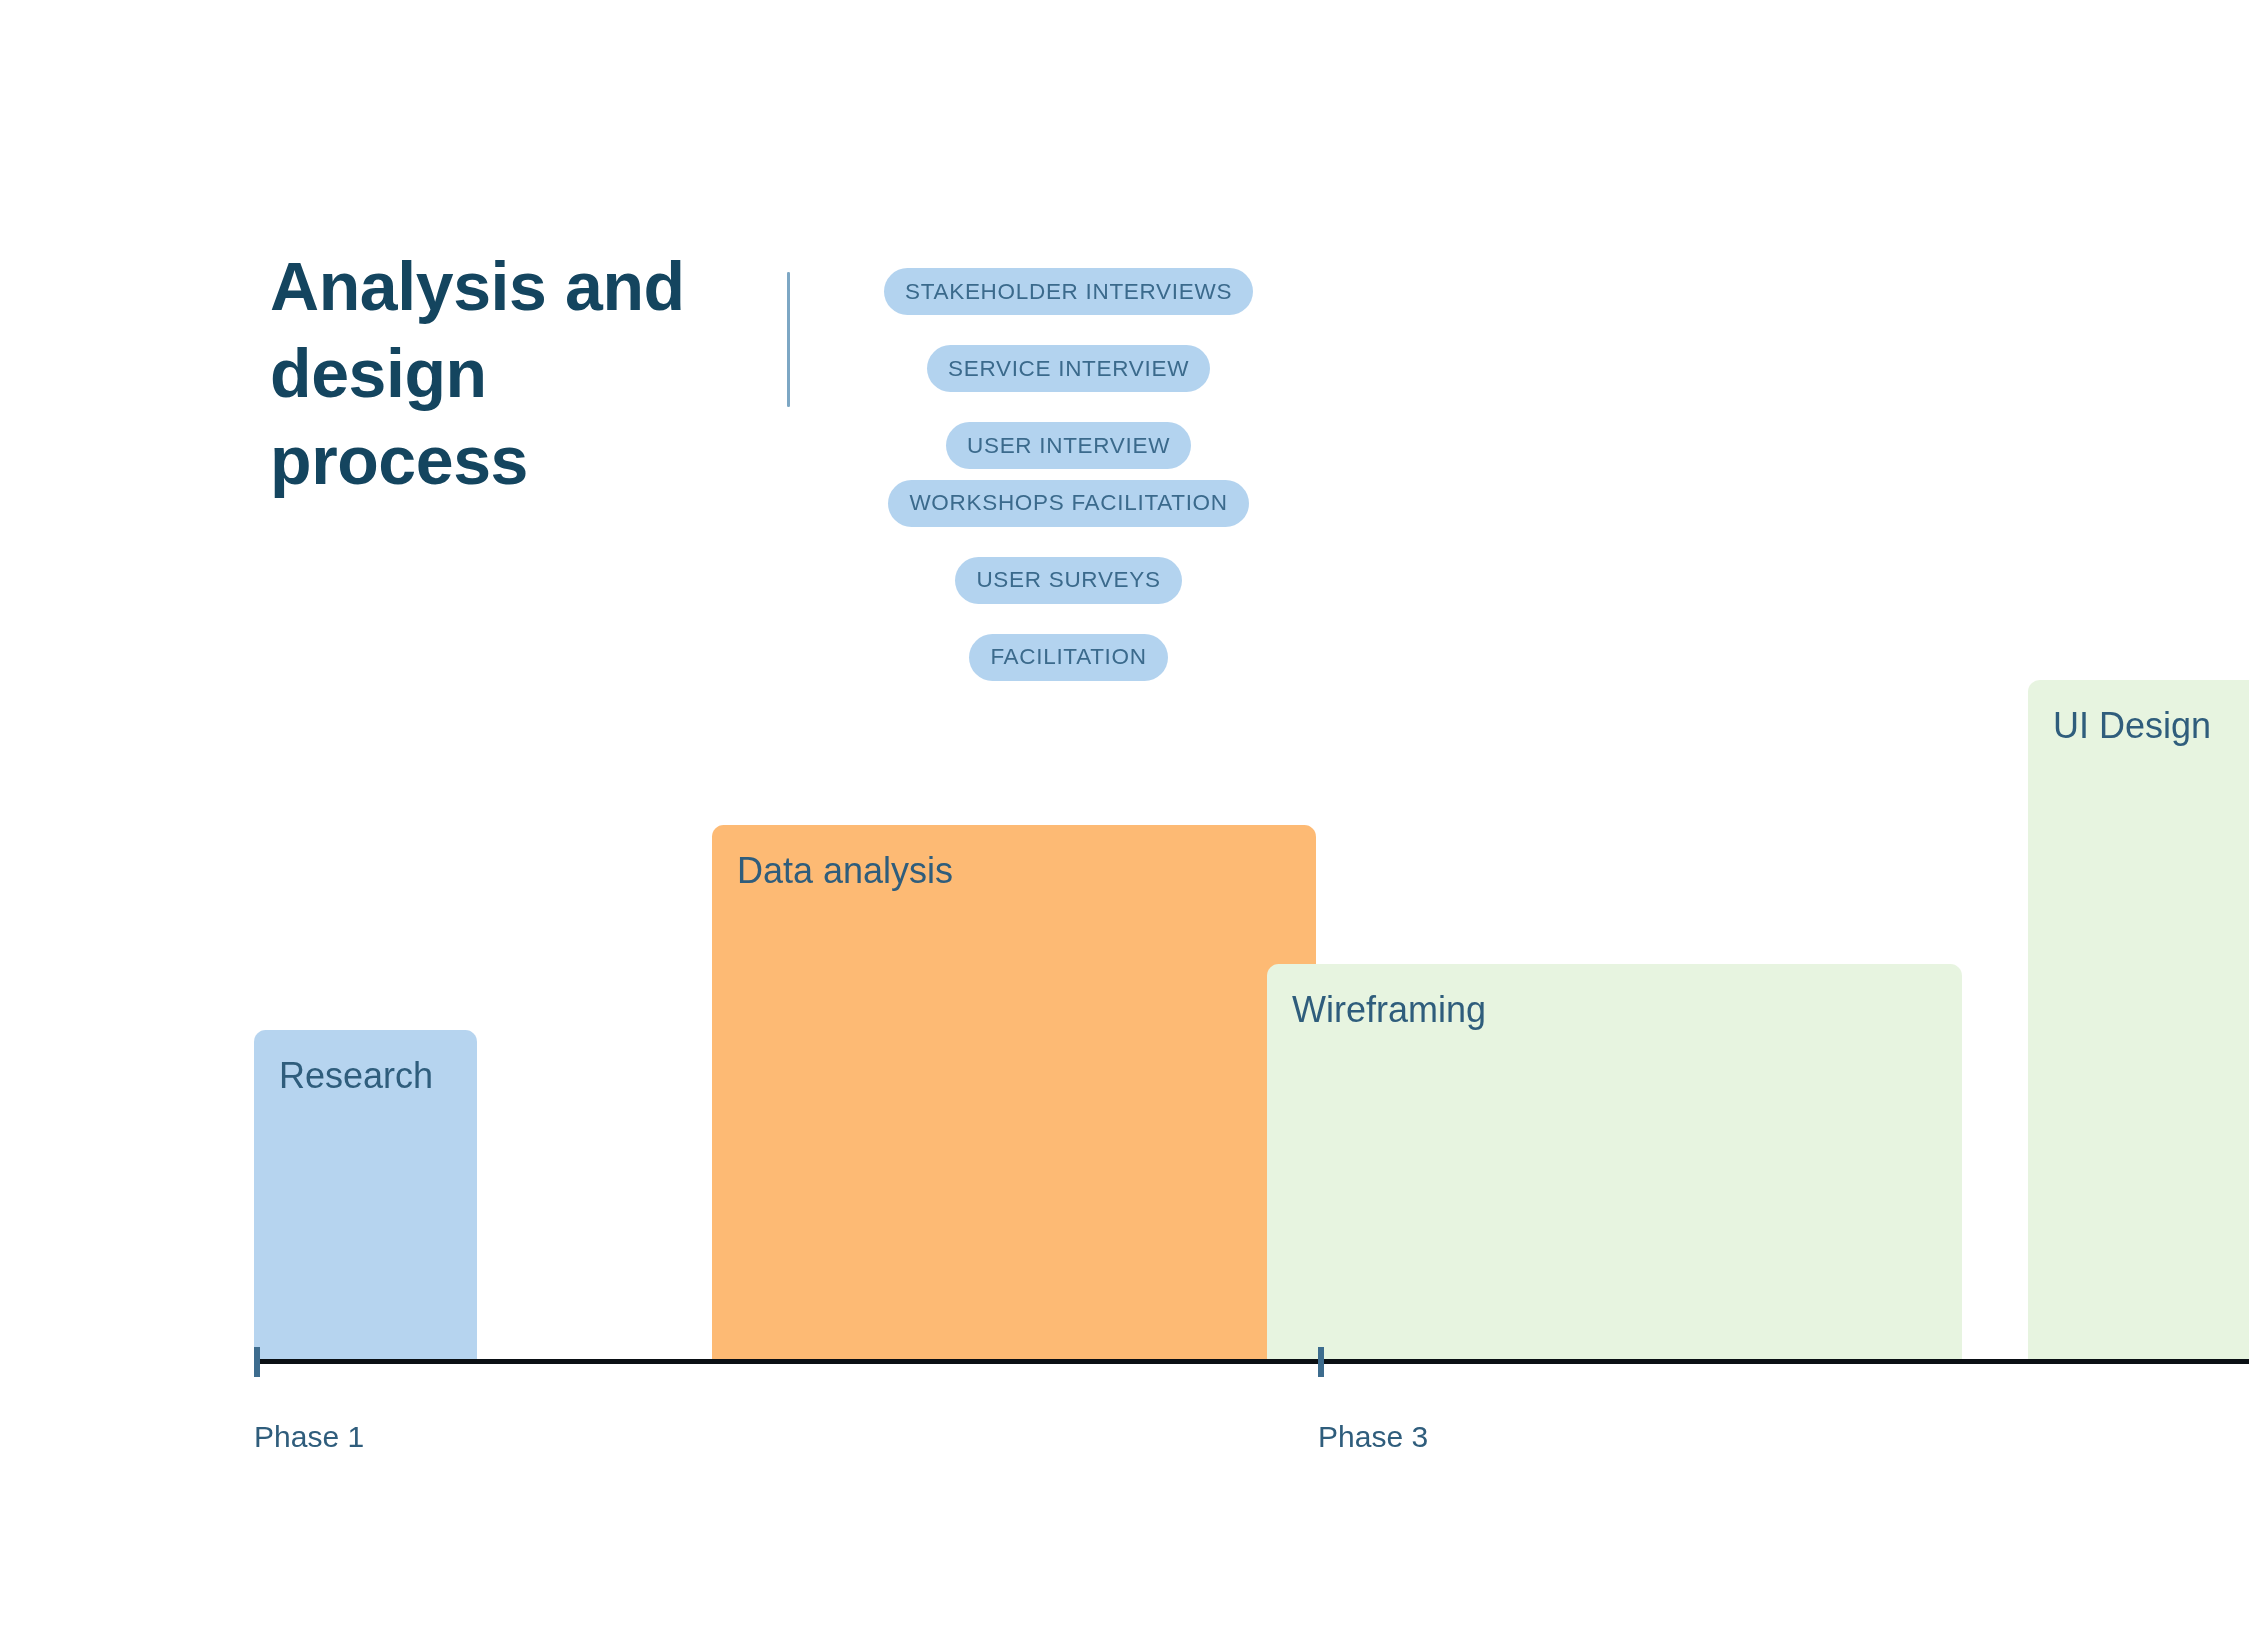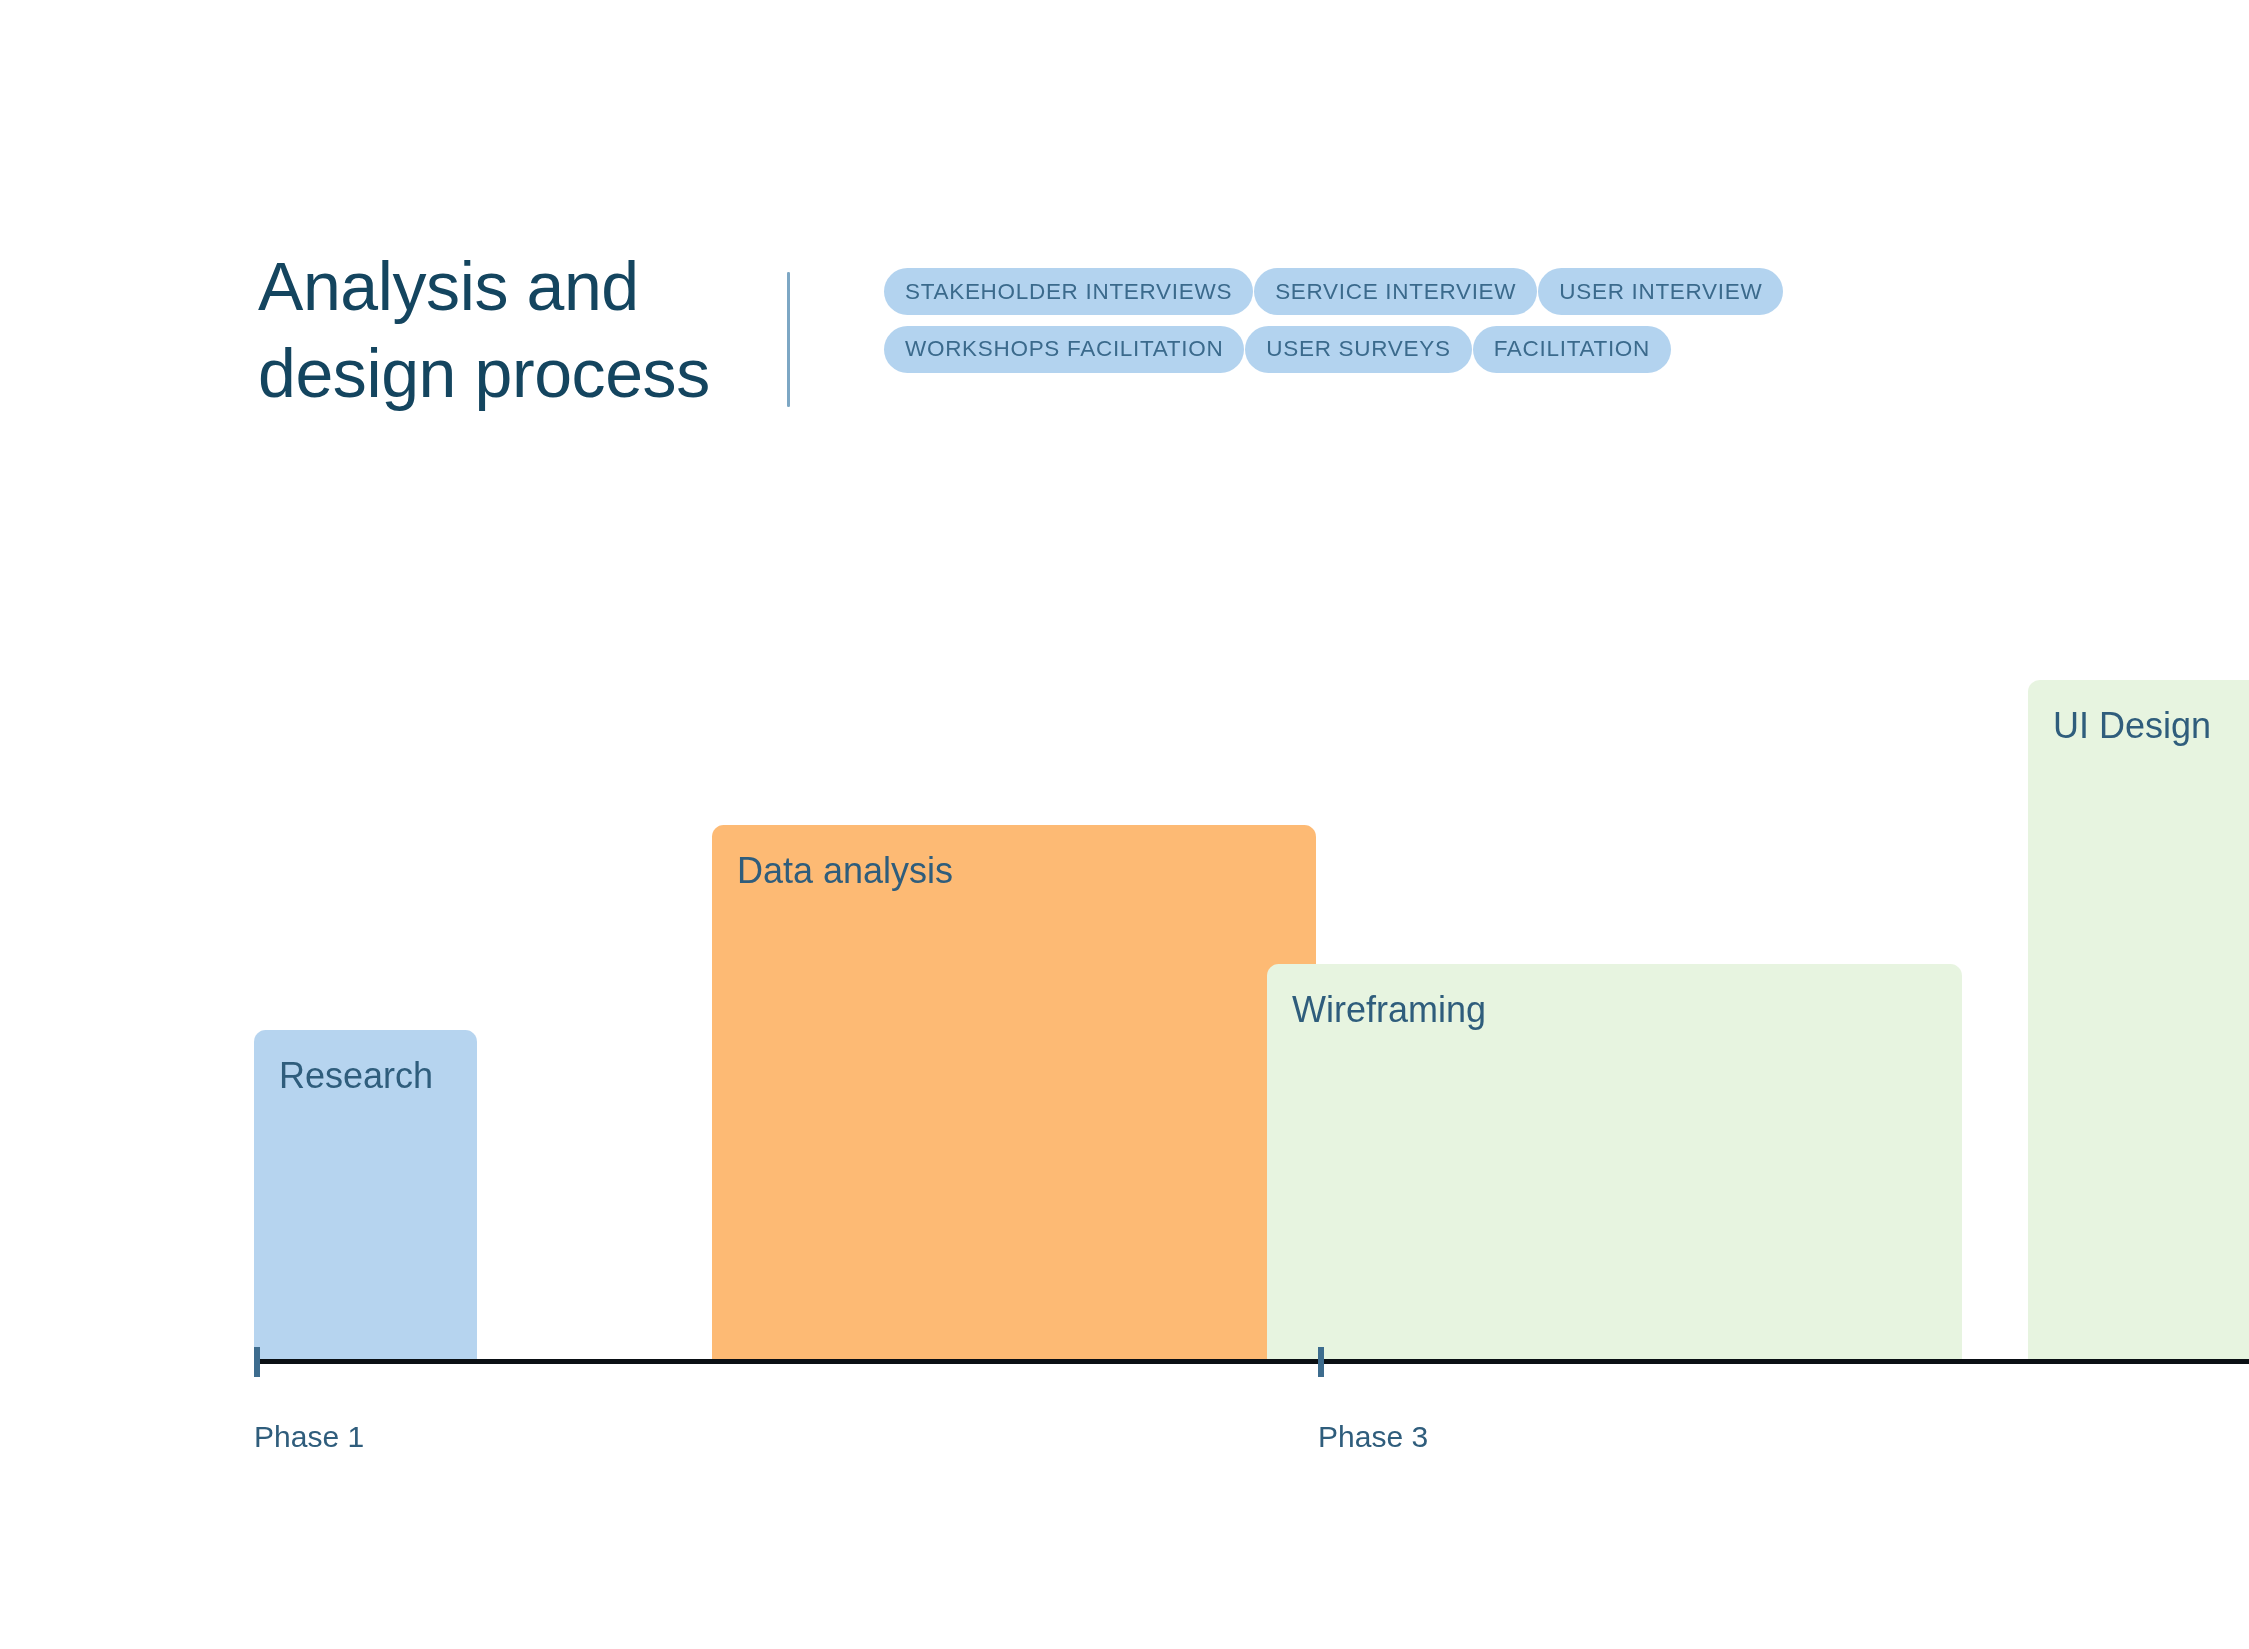--- a/index.html
+++ b/index.html
@@ -19,26 +19,26 @@
   #header {
     position: absolute;
     left: 254px;
     top: 243px;
     width: 2835px;
     height: 189px;
   }
 
   #page-title {
     position: absolute;
-    left: 4px;
+    left: 16px;
     top: 0;
     width: 486px;
     font-size: 68px;
     line-height: 1.28;
-    font-weight: 400;
+    font-weight: 700;
     color: #14455f;
     letter-spacing: -0.4px;
     white-space: pre-line;
   }
 
   #header-divider {
     position: absolute;
     left: 533px;
     top: 29px;
     width: 2.7px;
@@ -51,22 +51,22 @@
     position: absolute;
     left: 630px;
     top: 25px;
     display: flex;
     flex-direction: column;
     gap: 10.8px;
   }
 
   .tag-row {
     display: flex;
-    flex-direction: row;
-    gap: 1px;
+    flex-direction: column;
+    gap: 30px;
     align-items: center;
   }
 
   .tag-pill {
     background: #b3d3ef;
     color: #3b6a8c;
     border-radius: 450px;
     height: 47px;
     display: flex;
     align-items: center;

